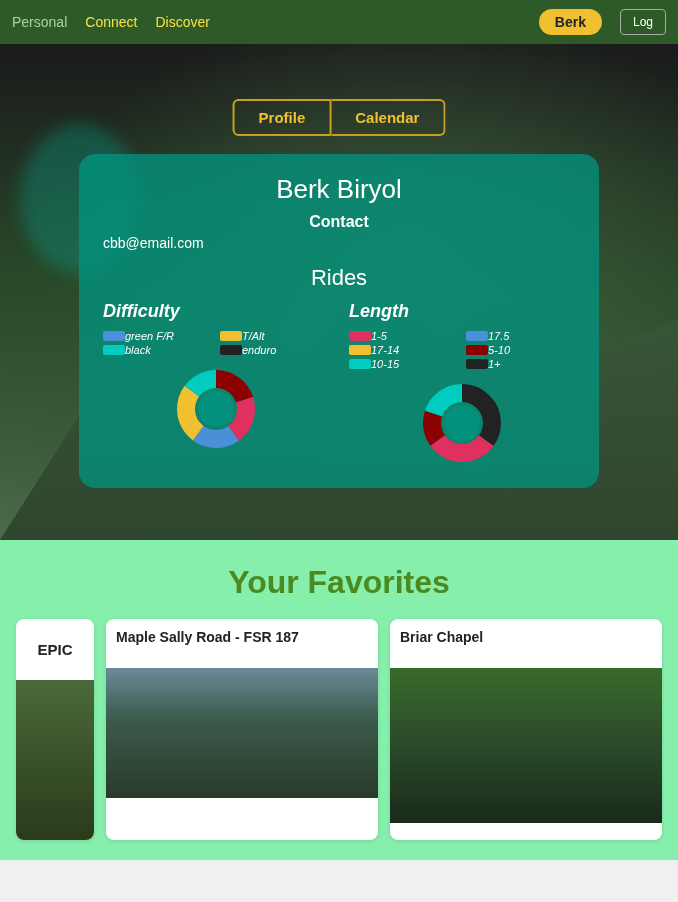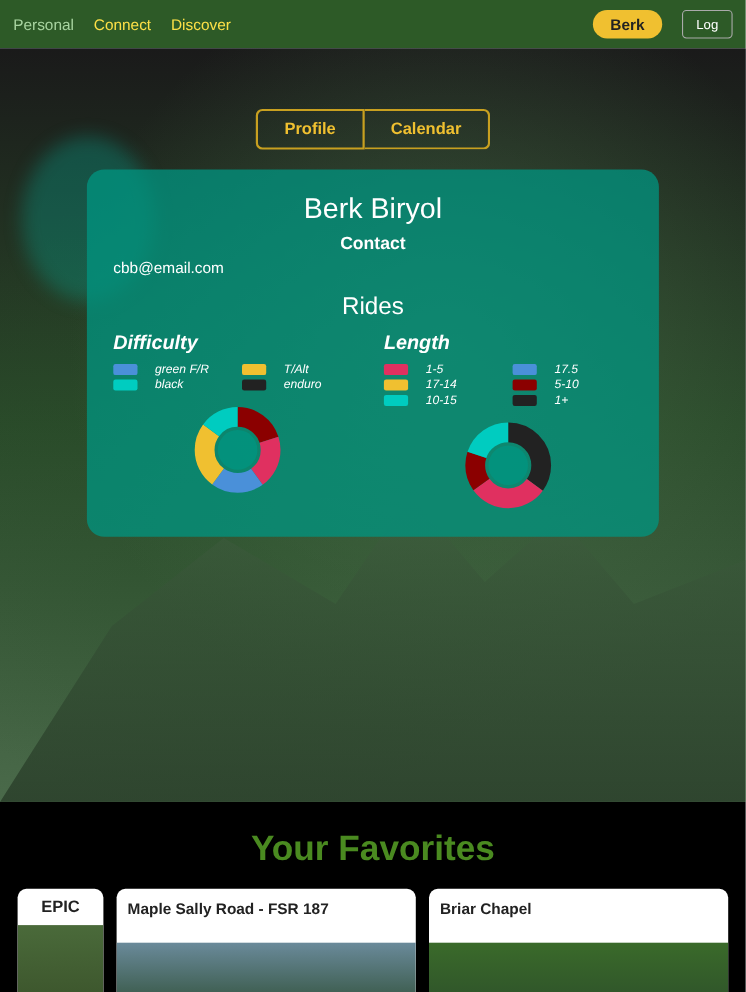--- a/index.html
+++ b/index.html
@@ -38,21 +38,21 @@
       border: 1px solid #aaa;
       border-radius: 4px;
       padding: 5px 12px;
       font-size: 12px;
       cursor: pointer;
     }
 
     
     .hero {
       position: relative;
-      height: 685px;
+      height: 496px;
       background: linear-gradient(160deg, #1a1a2e 0%, #3a3a3a 40%, #6a8a6a 100%);
       overflow: hidden;
     }
     .hero-bg {
       position: absolute;
       inset: 0;
       background:
         radial-gradient(ellipse at 60% 40%, rgba(80,120,80,0.5) 0%, transparent 60%),
         radial-gradient(ellipse at 30% 60%, rgba(40,80,40,0.4) 0%, transparent 50%),
         linear-gradient(180deg, #1a1a1a 0%, #2a4a2a 50%, #4a6a4a 100%);
@@ -157,38 +157,38 @@
     .legend-grid {
       display: grid;
       grid-template-columns: 1fr 1fr;
       gap: 2px 8px;
       font-size: 11px;
       margin-bottom: 8px;
     }
     .legend-item {
       display: flex;
       align-items: center;
-      gap: 16px;
+      gap: 0;
       white-space: nowrap;
     }
     .legend-swatch {
       width: 22px;
       height: 10px;
       border-radius: 2px;
       flex-shrink: 0;
     }
     .chart-wrap {
       flex: 1;
       display: flex;
       justify-content: center;
     }
 
     
     .favorites-section {
-      background: #000000;
+      background: #86efac;
       padding: 24px 16px 20px;
     }
     .favorites-title {
       font-size: 32px;
       font-weight: bold;
       color: #4a8a20;
       margin-bottom: 18px;
       text-align: center;
     }
     .favorites-grid {
@@ -233,21 +233,21 @@
       background: linear-gradient(180deg, #6a8a9a 0%, #3a5a4a 40%, #2a3a2a 100%);
     }
     .img-briar {
       width: 100%;
       height: 155px;
       background: linear-gradient(180deg, #3a6a2a 0%, #2a4a2a 50%, #1a2a1a 100%);
     }
     .epic-label {
       font-size: 15px;
       font-weight: bold;
-      padding: 8px 6px;
+      padding: 22px 6px;
       color: #222;
       text-align: center;
     }
   </style>
 </head>
 <body>
 
 <nav class="navbar">
   <a class="nav-link active">Personal</a>
   <a class="nav-link">Connect</a>

